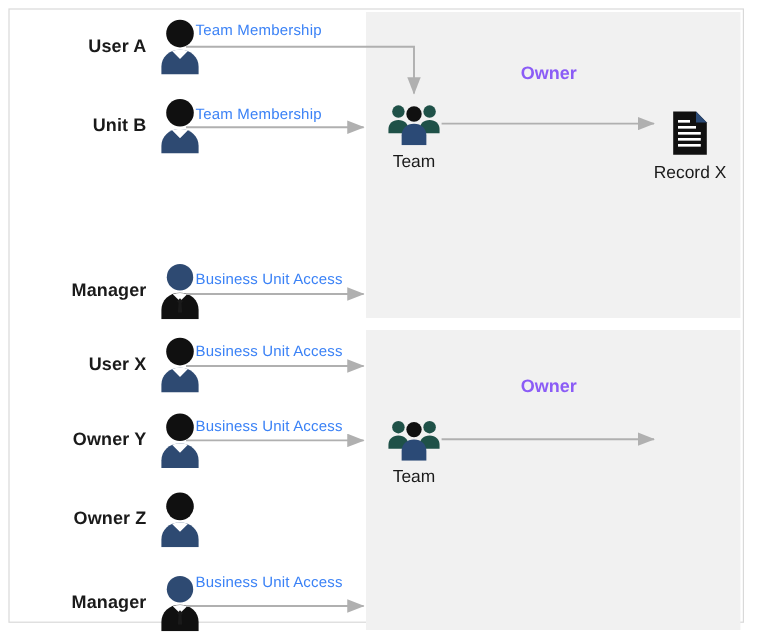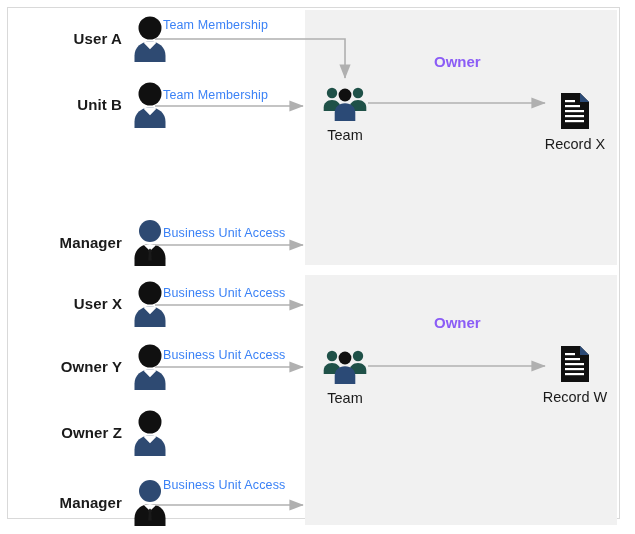--- a/index.html
+++ b/index.html
@@ -236,28 +236,14 @@
       <circle cx="9" cy="8" r="5.2" fill="#1f5148"></circle>
       <path d="M9 15c-5 0-8.3 3.3-8.3 7.6V26H17.3v-3.4C17.3 18.3 14 15 9 15z" fill="#1f5148"></path>
       <circle cx="35" cy="8" r="5.2" fill="#1f5148"></circle>
       <path d="M35 15c-5 0-8.3 3.3-8.3 7.6V26H43.3v-3.4C43.3 18.3 40 15 35 15z" fill="#1f5148"></path>
       <circle cx="22" cy="10" r="6.4" fill="#101010"></circle>
       <path d="M22 18.2c-6.2 0-10.3 4.1-10.3 9.5V36h20.6v-8.3c0-5.4-4.1-9.5-10.3-9.5z" fill="#2b4a76"></path>
     </svg>
     <span class="node-caption">Team</span>
   </div>
 
-  <div class="node" style="left:540px; top:345px; width:70px">
-    <svg class="doc-icon" viewBox="0 0 30 38">
-      <path d="M1 1h19l9 9v27H1z" fill="#101010"></path>
-      <path d="M20 1l9 9h-9z" fill="#2b4a76"></path>
-      <g fill="#ffffff">
-        <rect x="5" y="8" width="10" height="2.2"></rect>
-        <rect x="5" y="13" width="15" height="2.2"></rect>
-        <rect x="5" y="18" width="19" height="2.2"></rect>
-        <rect x="5" y="23" width="19" height="2.2"></rect>
-        <rect x="5" y="28" width="19" height="2.2"></rect>
-      </g>
-    </svg>
-    <span class="node-caption">Record W</span>
-  </div>
 
 </div>
 
 </body></html>

